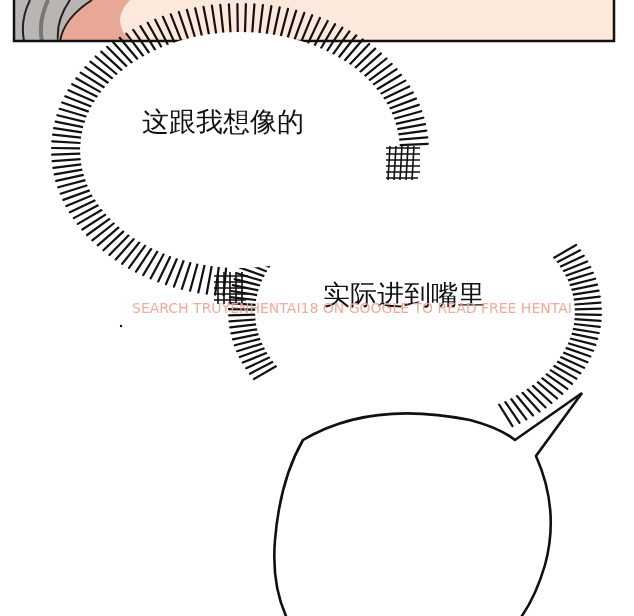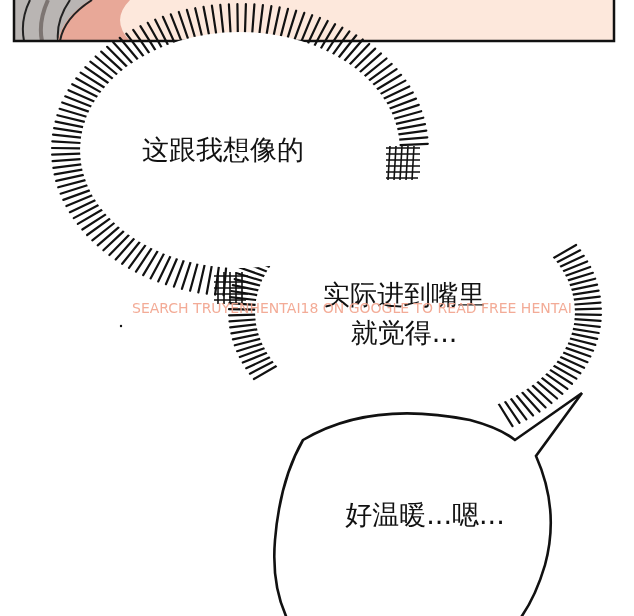--- a/index.html
+++ b/index.html
@@ -11,21 +11,21 @@
   .art { position: absolute; left: 0; top: 0; }
   .bubble-text {
     position: absolute;
     color: #111111;
     text-align: center;
     font-family: "DejaVu Sans", sans-serif;
     font-size: 27px;
     line-height: 38px;
     white-space: nowrap;
   }
-  #text-1 { left: 118px; top: 103px; width: 210px; margin-top: 28px; }
+  #text-1 { left: 118px; top: 103px; width: 210px; }
   #text-2 { left: 304px; top: 276px; width: 200px; }
   #text-3 { left: 330px; top: 496px; width: 190px; }
   .watermark {
     position: absolute;
     left: 132px; top: 300px;
     font-family: "DejaVu Sans", sans-serif;
     font-weight: normal;
     font-size: 14px;
     letter-spacing: 0px;
     color: #f2a38c;
@@ -244,20 +244,18 @@
 
   <circle cx="121" cy="326" r="1.2" fill="#111"></circle>
 </svg>
 
 <div class="bubble-text" id="text-1">
   <div>这跟我想像的</div>
 </div>
 
 <div class="bubble-text" id="text-2">
   <div>实际进到嘴里</div>
-  <div>就觉得...</div>
 </div>
 
 <div class="bubble-text" id="text-3">
-  <div>好温暖...嗯...</div>
 </div>
 
 <div class="watermark">SEARCH TRUYENHENTAI18 ON GOOGLE TO READ FREE HENTAI</div>
 
 </body></html>

